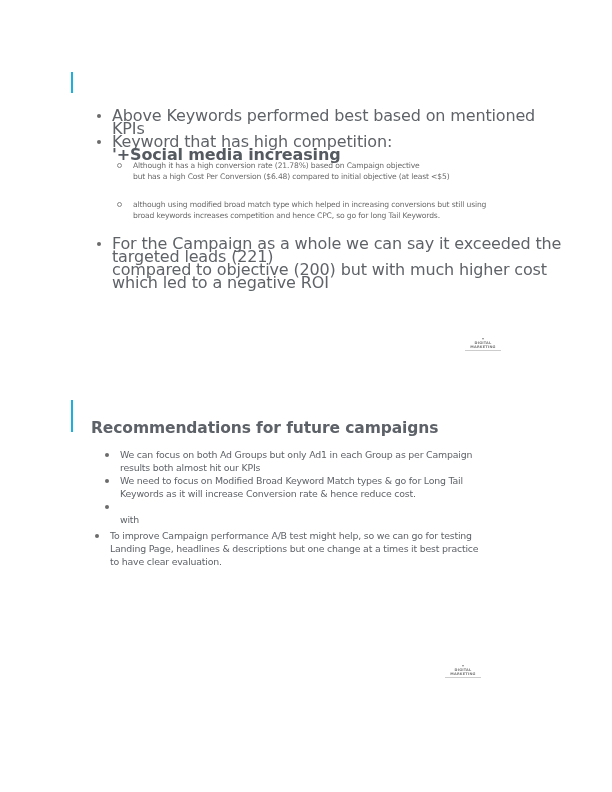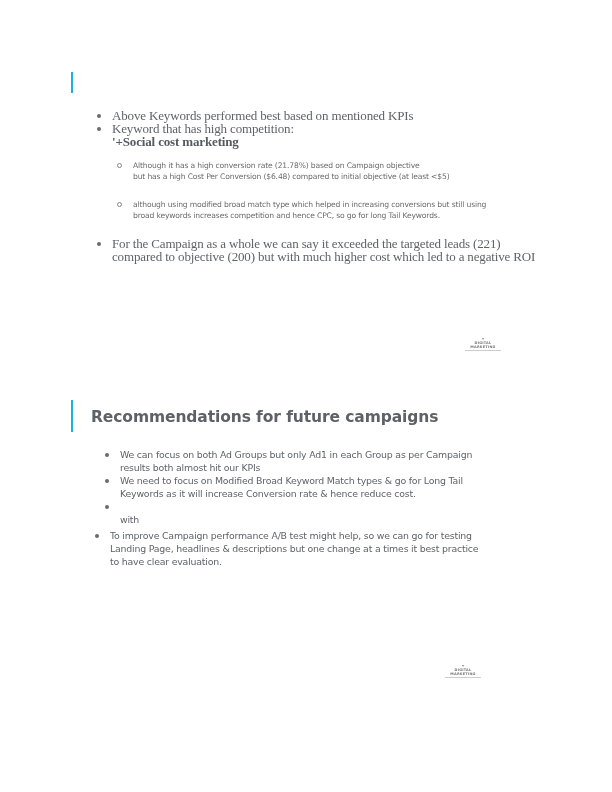--- a/index.html
+++ b/index.html
@@ -4,21 +4,21 @@
   <style>
     html, body { margin: 0; padding: 0; background: #ffffff; }
     body { width: 612px; height: 792px; position: relative; overflow: hidden;
            font-family: "DejaVu Sans", sans-serif; color: #5f6368; }
     .accent-bar { position: absolute; width: 2px; background: #1ab0e0; }
     .abs { position: absolute; }
     .bullet-list { list-style: none; margin: 0; padding: 0; }
     .bullet-item { position: relative; padding-left: 17px; }
     .bullet-item::before { content: ""; position: absolute; left: 2px; width: 4px; height: 4px;
                            border-radius: 50%; background: #6b6b6b; }
-    .p1 .bullet-item { font-size: 13px; line-height: 13px; letter-spacing: -0.15px; font-family: Liberation Serif, serif; }
+    .p1 .bullet-item { font-size: 16px; line-height: 13px; letter-spacing: -0.15px; }
     .p1 .bullet-item::before { top: 5px; }
     .bold-line { font-weight: bold; color: #555a60; display: block; }
     .sub-list { list-style: none; margin: 0; padding: 0; }
     .sub-item { position: relative; padding-left: 17px; font-size: 7.6px; line-height: 11px; letter-spacing: -0.15px; color: #6a6a6a; }
     .sub-item::before { content: ""; position: absolute; left: 1px; top: 3px; width: 3px; height: 3px;
                         border: 0.8px solid #888; border-radius: 50%; }
     .heading { font-size: 15.5px; font-weight: bold; color: #5d6168; letter-spacing: -0.1px; }
     .p2 .bullet-item { font-size: 9.4px; line-height: 13px; letter-spacing: -0.2px; }
     .p2 .bullet-item::before { top: 5px; }
     .logo { position: absolute; text-align: center; color: #888; }
@@ -31,21 +31,21 @@
 
 <div class="accent-bar" style="left:71px; top:72px; height:21px;"></div>
 
 <div class="abs p1" style="left:95px; top:109px; width:470px;">
   <ul class="bullet-list">
     <li class="bullet-item">
       <span>Above Keywords performed best based on mentioned KPIs</span>
     </li>
     <li class="bullet-item">
       <span>Keyword that has high competition:</span>
-      <span class="bold-line">'+Social cost marketing</span>
+      <span class="bold-line">'+Social media increasing</span>
     </li>
   </ul>
 </div>
 
 <div class="abs" style="left:116px; top:160px; width:420px;">
   <ul class="sub-list">
     <li class="sub-item">
       <span>Although it has a high conversion rate (21.78%) based on Campaign objective</span><br>
       <span>but has a high Cost Per Conversion ($6.48) compared to initial objective (at least &lt;$5)</span>
     </li>
@@ -65,21 +65,21 @@
   </ul>
 </div>
 
 <div class="logo" style="left:465px; top:337px; width:36px;">
   <span class="logo-mark">▾</span>
   <span class="logo-text">DIGITAL MARKETING</span>
   <span class="logo-line"></span>
 </div>
 
 <div class="accent-bar" style="left:71px; top:400px; height:32px;"></div>
-<div class="abs heading" style="left:91px; top:408px;">Recommendations for future campaigns</div>
+<div class="abs heading" style="left:91px; top:419px;">Recommendations for future campaigns</div>
 
 <div class="abs p2" style="left:103px; top:448px; width:420px;">
   <ul class="bullet-list">
     <li class="bullet-item">
       <span>We can focus on both Ad Groups but only Ad1 in each Group as per Campaign</span><br>
       <span>results both almost hit our KPIs</span>
     </li>
     <li class="bullet-item">
       <span>We need to focus on Modified Broad Keyword Match types &amp; go for Long Tail</span><br>
       <span>Keywords as it will increase Conversion rate &amp; hence reduce cost.</span>

